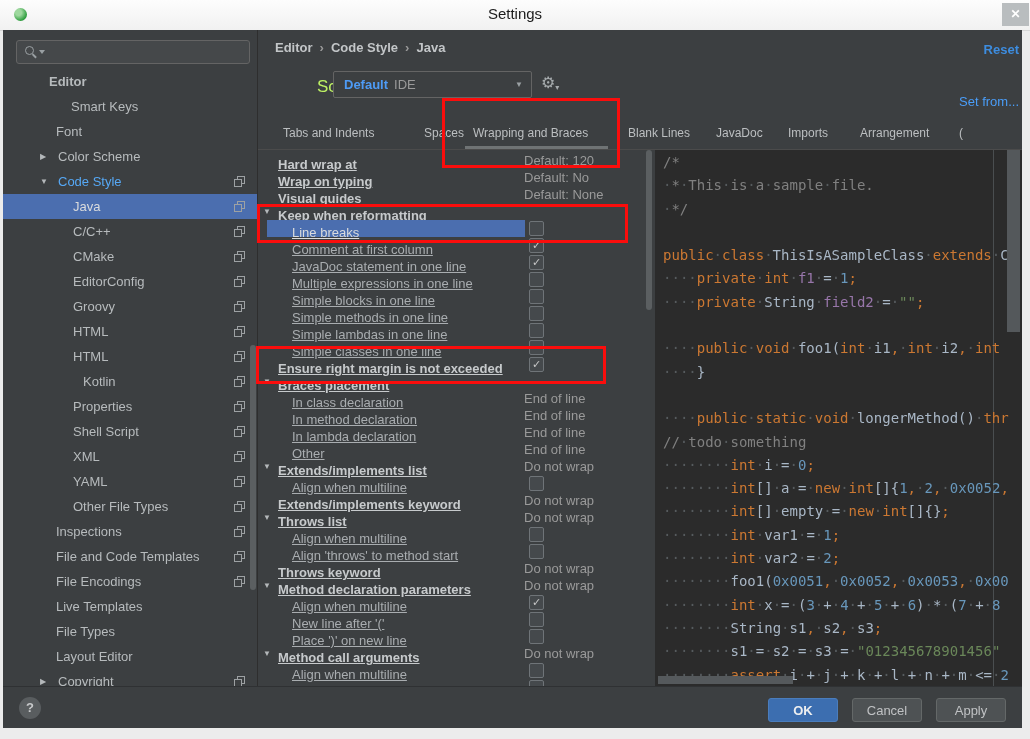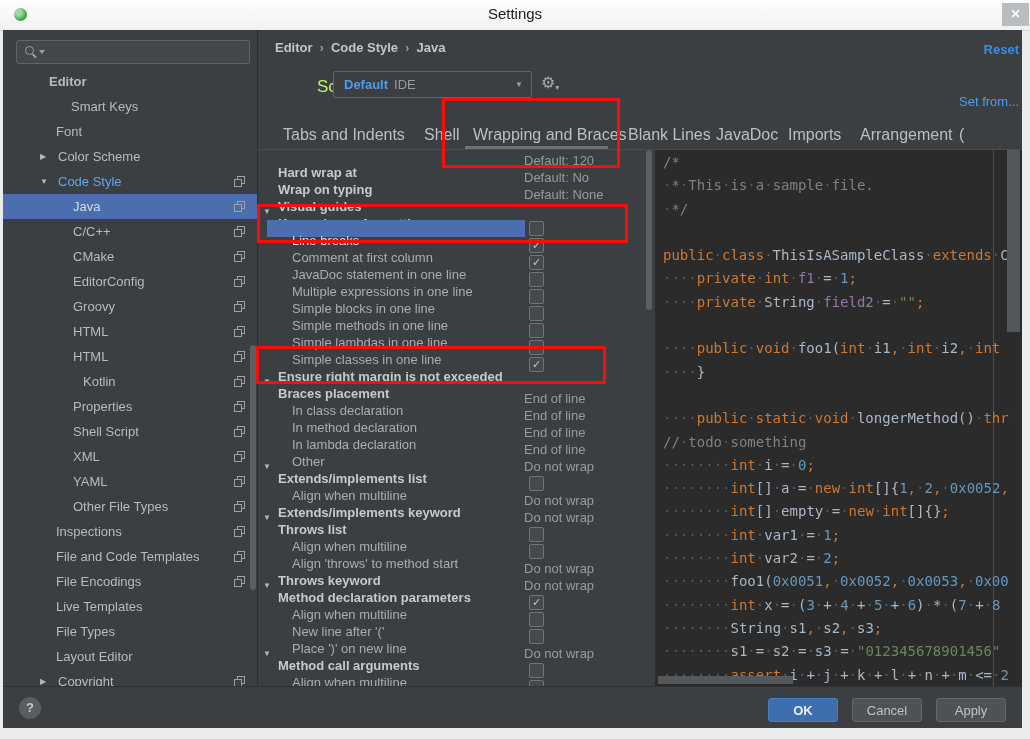--- a/index.html
+++ b/index.html
@@ -47,27 +47,27 @@
   .resetlink{position:absolute;right:3px;top:12px;font-size:13px;font-weight:bold;color:#3d8de0;cursor:pointer;}
   .schemelabel{position:absolute;left:15px;top:47px;font-size:17px;color:#bef264;margin-left:44px;}
   .schemesel{position:absolute;left:75px;top:41px;width:197px;height:25px;background:#3c3f41;
     border:1px solid #646464;border-radius:2px;line-height:25px;font-size:13px;cursor:pointer;}
   .schemesel .nm{color:#4e9bf5;font-weight:bold;margin-left:10px;}
   .schemesel .sfx{color:#9a9a9a;margin-left:6px;}
   .schemesel .arr{position:absolute;right:8px;top:0;color:#9aa0a3;font-size:8px;}
   .gear{position:absolute;left:283px;top:43px;font-size:16px;color:#a6abad;cursor:pointer;}
   .gear .caret{font-size:8px;vertical-align:-2px;}
   .setfrom{position:absolute;right:3px;top:64px;font-size:13px;color:#4a9df8;cursor:pointer;}
-  .tab{position:absolute;top:96px;font-size:16px;color:#bcbfc1;white-space:nowrap;cursor:pointer;}
+  .tab{position:absolute;top:96px;font-size:12px;color:#bcbfc1;white-space:nowrap;cursor:pointer;}
   .tabuline{position:absolute;left:207px;top:116px;width:143px;height:3px;background:#6f7374;}
   .tabline{position:absolute;left:0;top:119px;width:764px;height:1px;background:#4b4b4b;}
   
   #opts{position:absolute;left:0;top:120px;width:388px;height:536px;overflow:hidden;padding-top:2px;box-sizing:border-box;}
   .orow{position:relative;height:17px;line-height:17px;font-size:13px;white-space:nowrap;}
-  .orow .lb{position:absolute;top:12px;}
+  .orow .lb{position:absolute;top:4px;text-decoration:underline;}
   .orow .lb.g{left:20px;font-weight:bold;color:#c7cacc;}
   .orow .lb.c{left:34px;color:#a9adb0;}
   .orow .otri{position:absolute;left:5px;top:0;font-size:8px;color:#b4b8ba;}
   .orow .val{position:absolute;left:266px;top:0;color:#9a9a9a;}
   .orow .cb{position:absolute;left:271px;top:1px;width:13px;height:13px;background:#45494c;
     border:1px solid #6f7478;border-radius:2px;font-size:11px;line-height:13px;text-align:center;color:#c7c7c7;cursor:pointer;}
   .orow .selbar{position:absolute;left:9px;top:0;width:258px;height:17px;background:#4b6eaf;}
   .orow .lb.onsel{color:#d9dbdd;}
   .midthumb{position:absolute;left:388px;top:120px;width:6px;height:160px;background:#5b5f61;border-radius:3px;}
   
@@ -223,21 +223,21 @@
       <span class="schemelabel">Scheme:</span>
       <div class="schemesel">
         <span class="nm">Default</span><span class="sfx">IDE</span>
         <span class="arr">▼</span>
       </div>
       <span class="gear"><span>⚙</span><span class="caret">▾</span></span>
       <span class="setfrom">Set from...</span>
 
       <div id="tabs">
           <span class="tab" style="left: 25px;">Tabs and Indents</span>
-          <span class="tab" style="left: 166px;">Shell</span>
+          <span class="tab" style="left: 166px;">Spaces</span>
           <span class="tab" style="left: 215px;">Wrapping and Braces</span>
           <span class="tab" style="left: 370px;">Blank Lines</span>
           <span class="tab" style="left: 458px;">JavaDoc</span>
           <span class="tab" style="left: 530px;">Imports</span>
           <span class="tab" style="left: 602px;">Arrangement</span>
           <span class="tab" style="left: 701px;">(</span>
         </div>
       <div class="tabuline"></div>
       <div class="tabline"></div>
 

